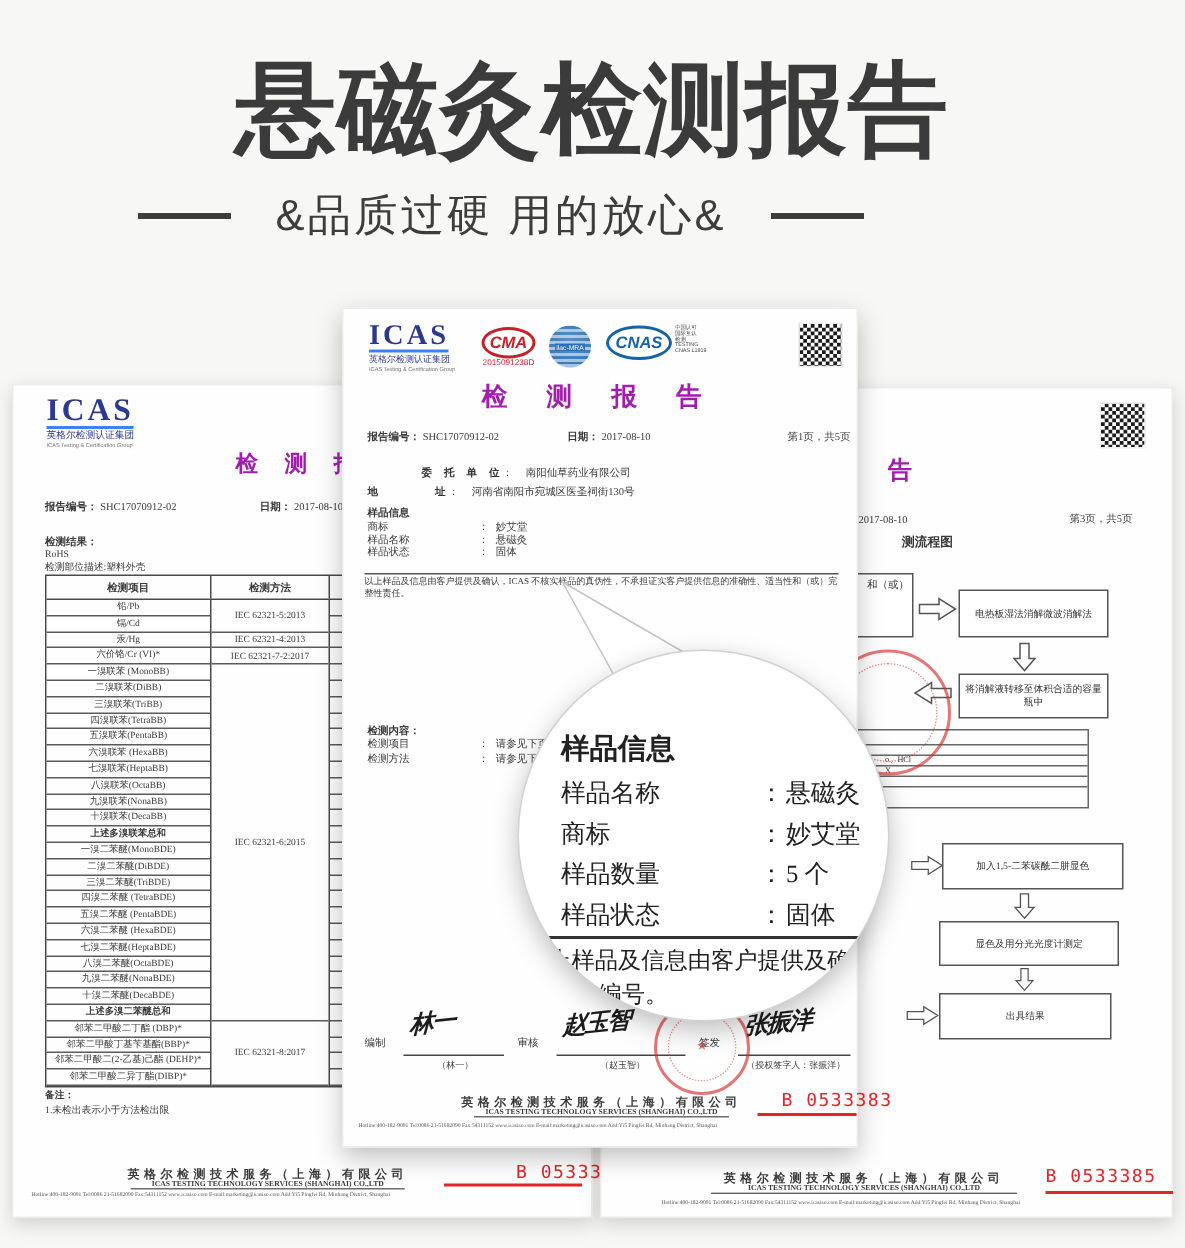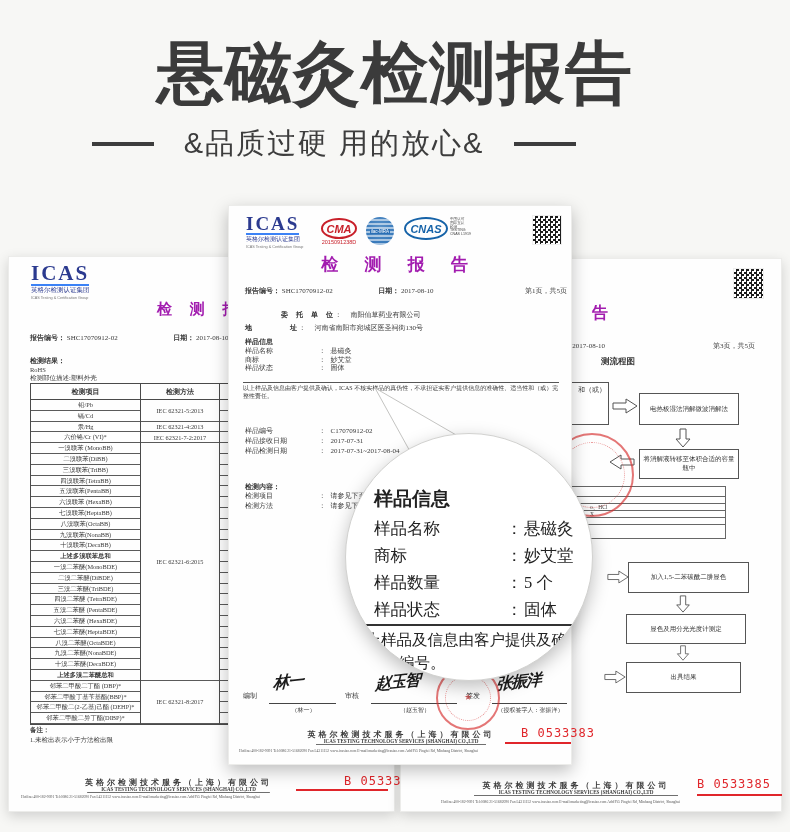--- a/index.html
+++ b/index.html
@@ -340,57 +340,39 @@
     <div class="abs lblrow" style="left:16px;top:117px;">
       <span class="jlbl">地址</span>
       <span style="display:inline-block;width:14px;">：</span>
       <span>河南省南阳市宛城区医圣祠街130号</span>
     </div>
 
     <div class="abs t7 bold" style="left:16px;top:131px;">样品信息</div>
     <div class="abs" style="left:0;top:141px;width:344px;">
 
     <div class="kv" style="position:relative;height:8.7px;line-height:8.7px;">
+          <span class="k">商标</span>
+          <span class="c">：</span>
+          <span>妙艾堂</span>
+        </div>
+        <div class="kv" style="position:relative;height:8.7px;line-height:8.7px;">
           <span class="k">样品名称</span>
           <span class="c">：</span>
           <span>悬磁灸</span>
-        </div>
-        <div class="kv" style="position:relative;height:8.7px;line-height:8.7px;">
-          <span class="k">商标</span>
-          <span class="c">：</span>
-          <span>妙艾堂</span>
         </div>
         <div class="kv" style="position:relative;height:8.7px;line-height:8.7px;">
           <span class="k">样品状态</span>
           <span class="c">：</span>
           <span>固体</span>
         </div>
       </div>
 
     <div class="abs" style="left:14px;right:12px;top:176px;border-top:1px solid #555;"></div>
     <div class="abs t6" style="left:14px;right:8px;top:179px;line-height:7.6px;">以上样品及信息由客户提供及确认，ICAS 不核实样品的真伪性，不承担证实客户提供信息的准确性、适当性和（或）完整性责任。</div>
 
-    <div class="abs" style="left:0;top:220px;width:344px;">
-
-    <div class="kv" style="position:relative;height:10px;line-height:10px;">
-          <span class="k">样品编号</span>
-          <span class="c">：</span>
-          <span>C17070912-02</span>
-        </div>
-        <div class="kv" style="position:relative;height:10px;line-height:10px;">
-          <span class="k">样品接收日期</span>
-          <span class="c">：</span>
-          <span>2017-07-31</span>
-        </div>
-        <div class="kv" style="position:relative;height:10px;line-height:10px;">
-          <span class="k">样品检测日期</span>
-          <span class="c">：</span>
-          <span>2017-07-31~2017-08-04</span>
-        </div>
-      </div>
 
     <div class="abs t7 bold" style="left:16px;top:276px;">检测内容：</div>
     <div class="abs" style="left:0;top:286px;width:344px;">
 
     <div class="kv" style="position:relative;height:9.5px;line-height:9.5px;">
           <span class="k">检测项目</span>
           <span class="c">：</span>
           <span>请参见下页。</span>
         </div>
         <div class="kv" style="position:relative;height:9.5px;line-height:9.5px;">

